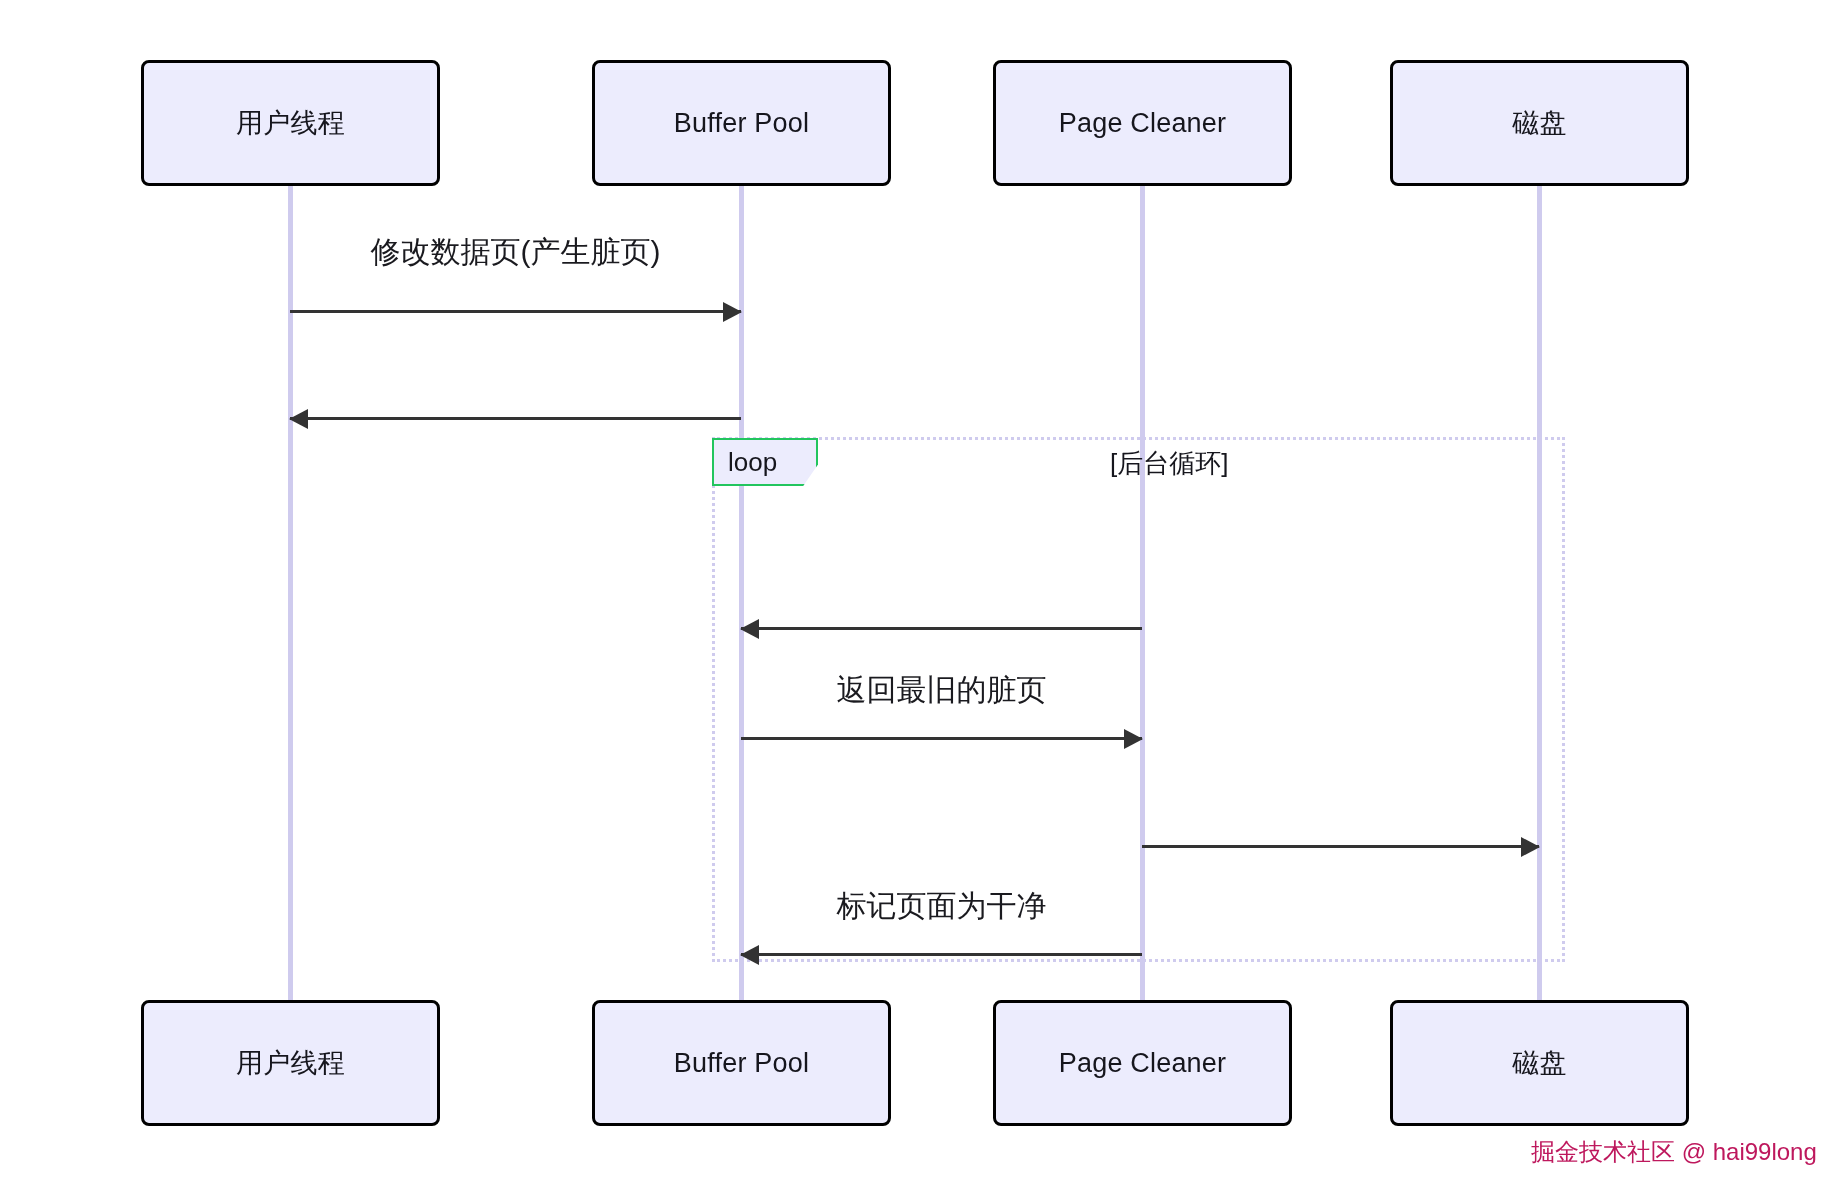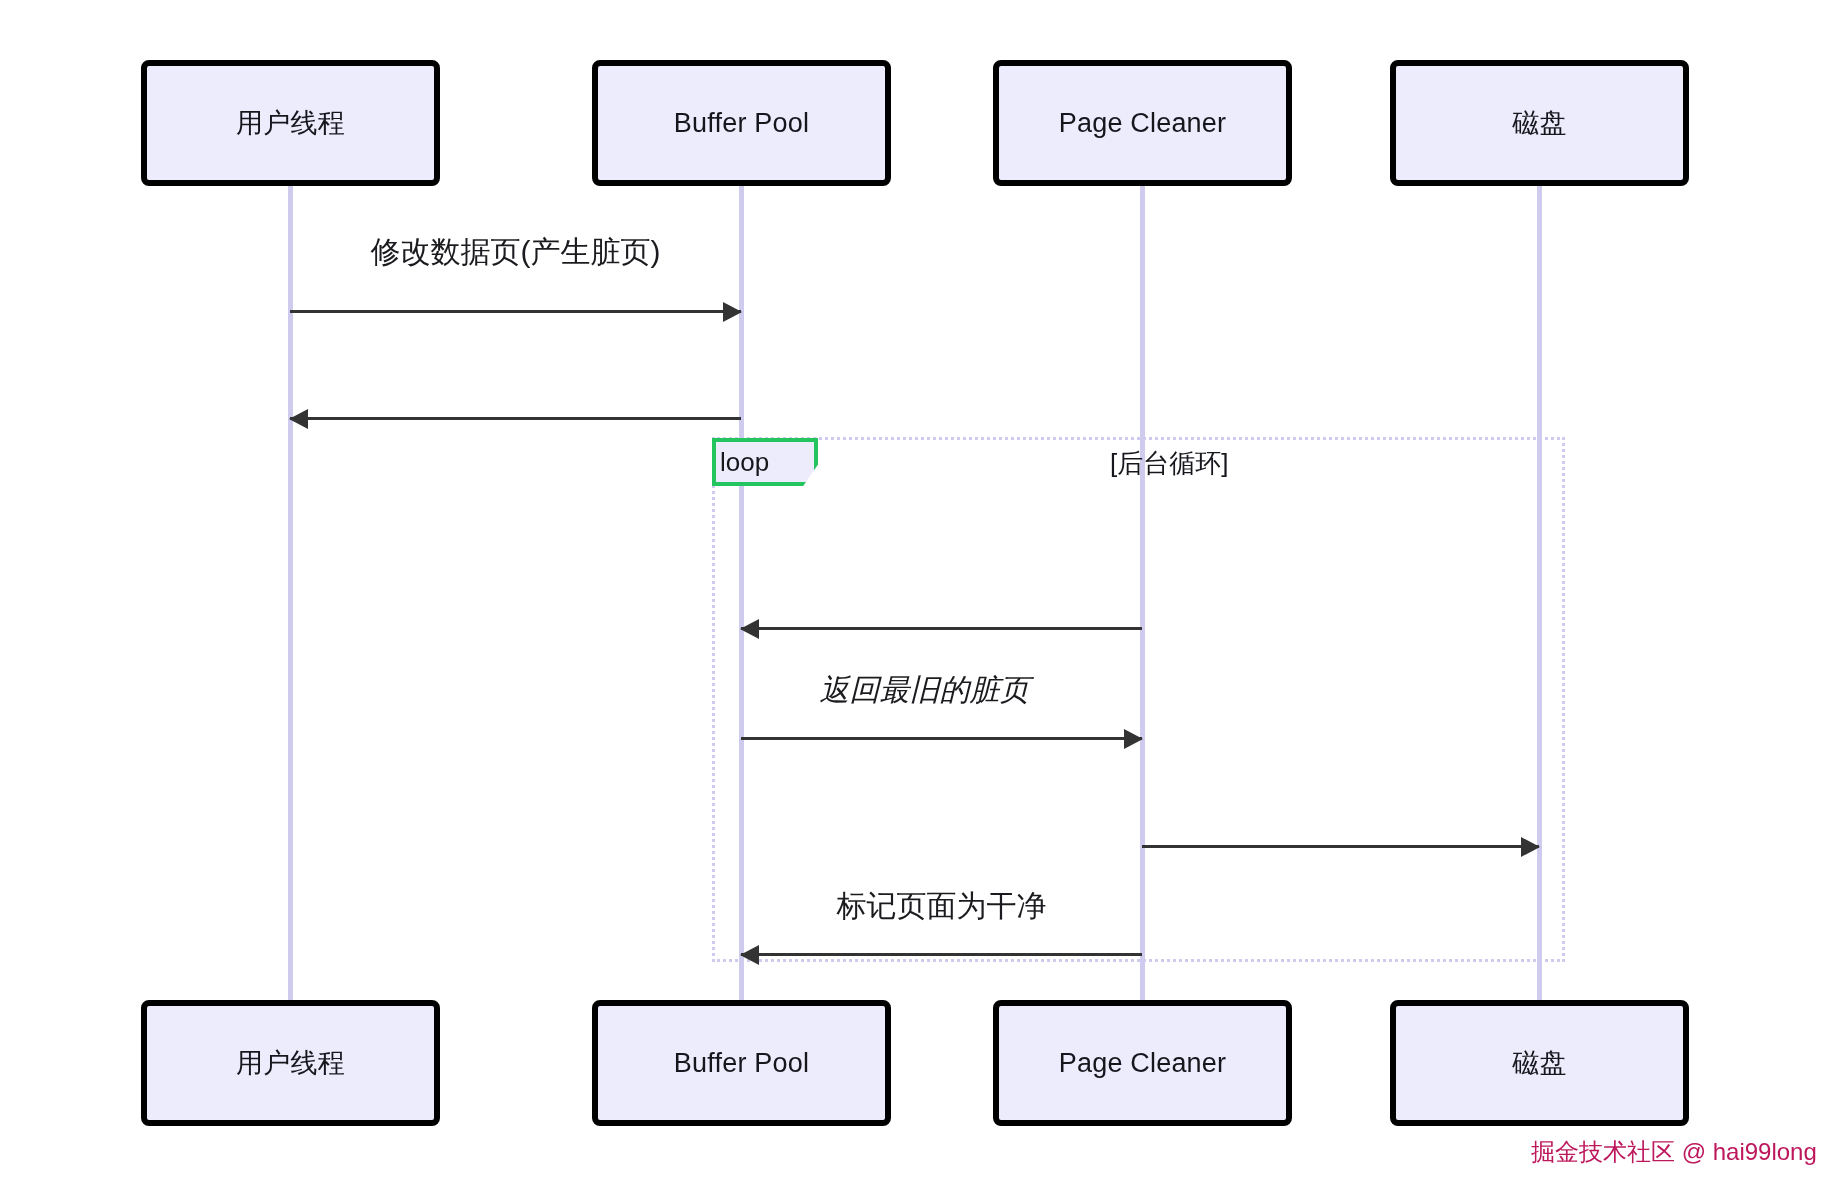--- a/index.html
+++ b/index.html
@@ -15,21 +15,21 @@
     width: 1832px;
     height: 1194px;
     background: #ffffff;
     overflow: hidden;
   }
 
   
   .actor-box {
     position: absolute;
     background: #ececfd;
-    border: 6px solid #000000;
+    border: 3px solid #000000;
     border-radius: 8px;
     display: flex;
     align-items: center;
     justify-content: center;
     box-sizing: border-box;
   }
   .actor-label {
     font-size: 27px;
     color: #16161d;
     letter-spacing: 0.2px;
@@ -84,25 +84,25 @@
   
   .frag {
     position: absolute;
     border: 3px dotted #cfcbee;
     box-sizing: border-box;
     background: transparent;
   }
   .frag-tab {
     position: absolute;
     background: #ececfd;
-    border: 4px solid #22c55e;
+    border: 2px solid #22c55e;
     box-sizing: border-box;
     display: flex;
     align-items: center;
-    padding-left: 4px;
+    padding-left: 14px;
     clip-path: polygon(0 0, 100% 0, 100% 55%, 86% 100%, 0 100%);
   }
   .frag-tab-label {
     font-size: 26px;
     color: #16161d;
     line-height: 1;
   }
   .frag-cond {
     position: absolute;
     font-size: 26px;
@@ -163,21 +163,21 @@
 
   <div class="msg left" style="left:741px; top:627px; width:401px;">
     <div class="line" style="width:401px;"></div>
     <div class="head"></div>
   </div>
 
   <div class="msg right" style="left:741px; top:737px; width:401px;">
     <div class="line" style="width:401px;"></div>
     <div class="head"></div>
   </div>
-  <div class="msg-label" style="left:724px; top:675px; width:401px;font-style:italic;">返回最旧的脏页</div>
+  <div class="msg-label" style="left:741px; top:675px; width:401px;">返回最旧的脏页</div>
 
   <div class="msg right" style="left:1142px; top:845px; width:397px;">
     <div class="line" style="width:397px;"></div>
     <div class="head"></div>
   </div>
 
   <div class="msg left" style="left:741px; top:953px; width:401px;">
     <div class="line" style="width:401px;"></div>
     <div class="head"></div>
   </div>

